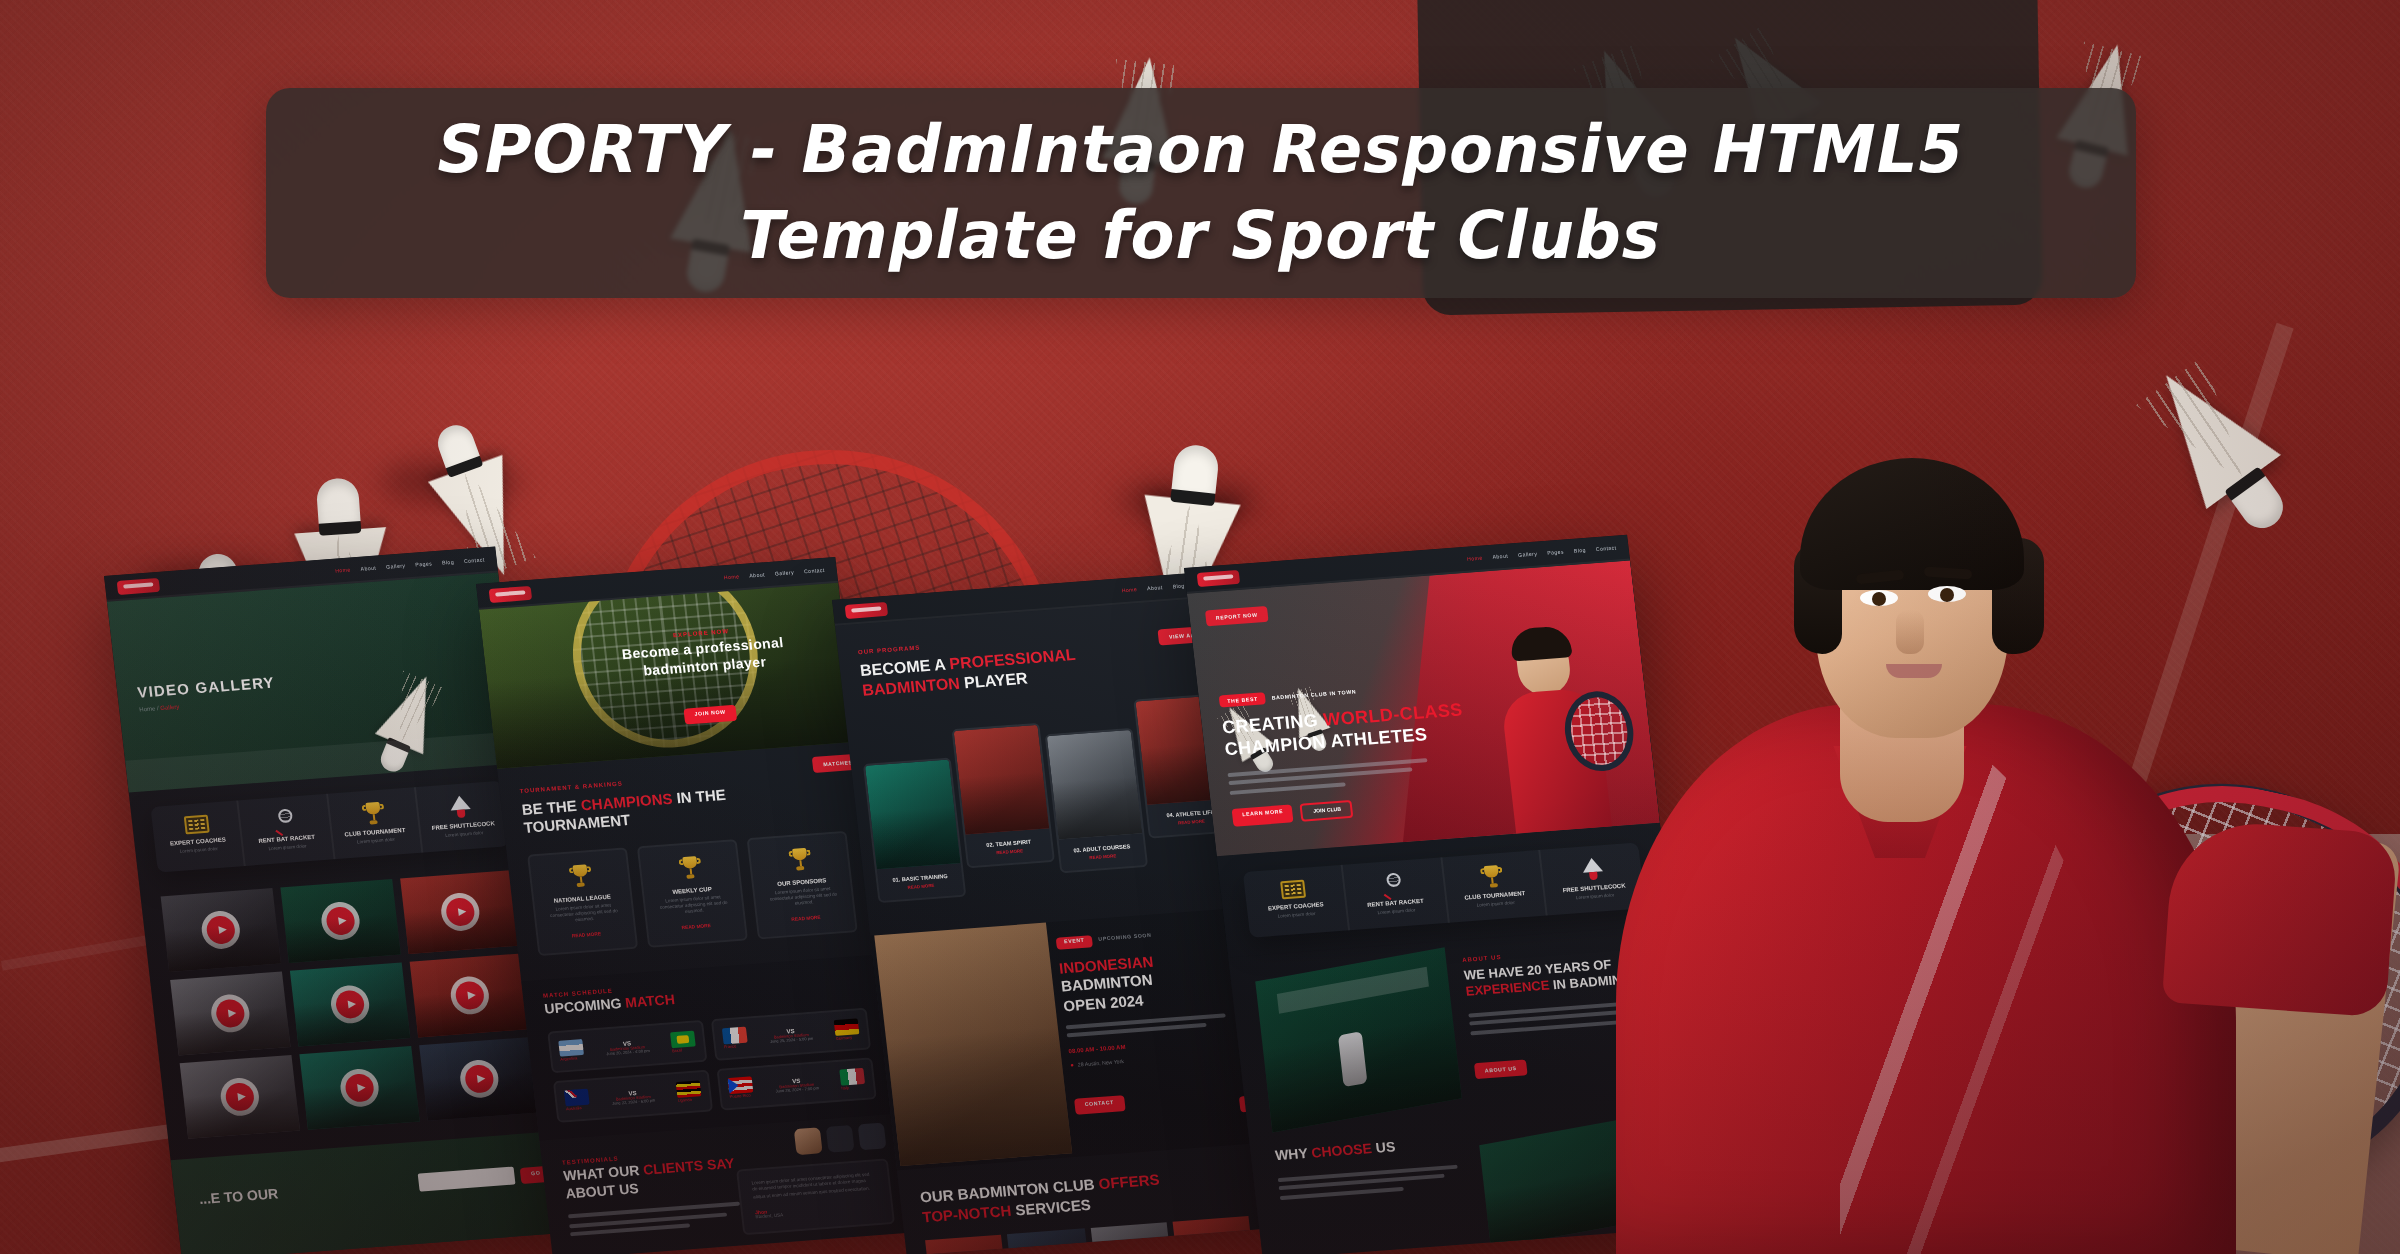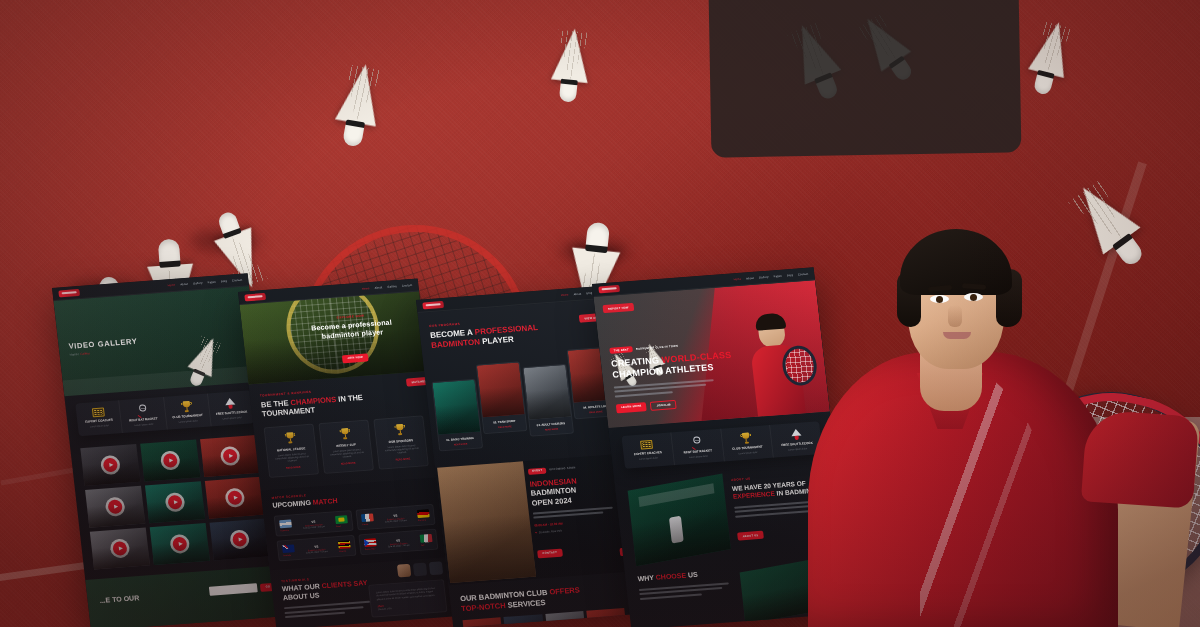--- a/index.html
+++ b/index.html
@@ -999,14 +999,18 @@
     <div class="at-brow-r"></div>
     <div class="at-eye-l"></div>
     <div class="at-eye-r"></div>
     <div class="at-nose"></div>
     <div class="at-mouth"></div>
   </div>
 
   <div class="vignette"></div>
   <div class="dark-slab"></div>
 
+  <div class="title-banner">
+    <div class="title-line">SPORTY - BadmIntaon Responsive HTML5</div>
+    <div class="title-line">Template for Sport Clubs</div>
+  </div>
 
 </div>
 
 </body></html>

